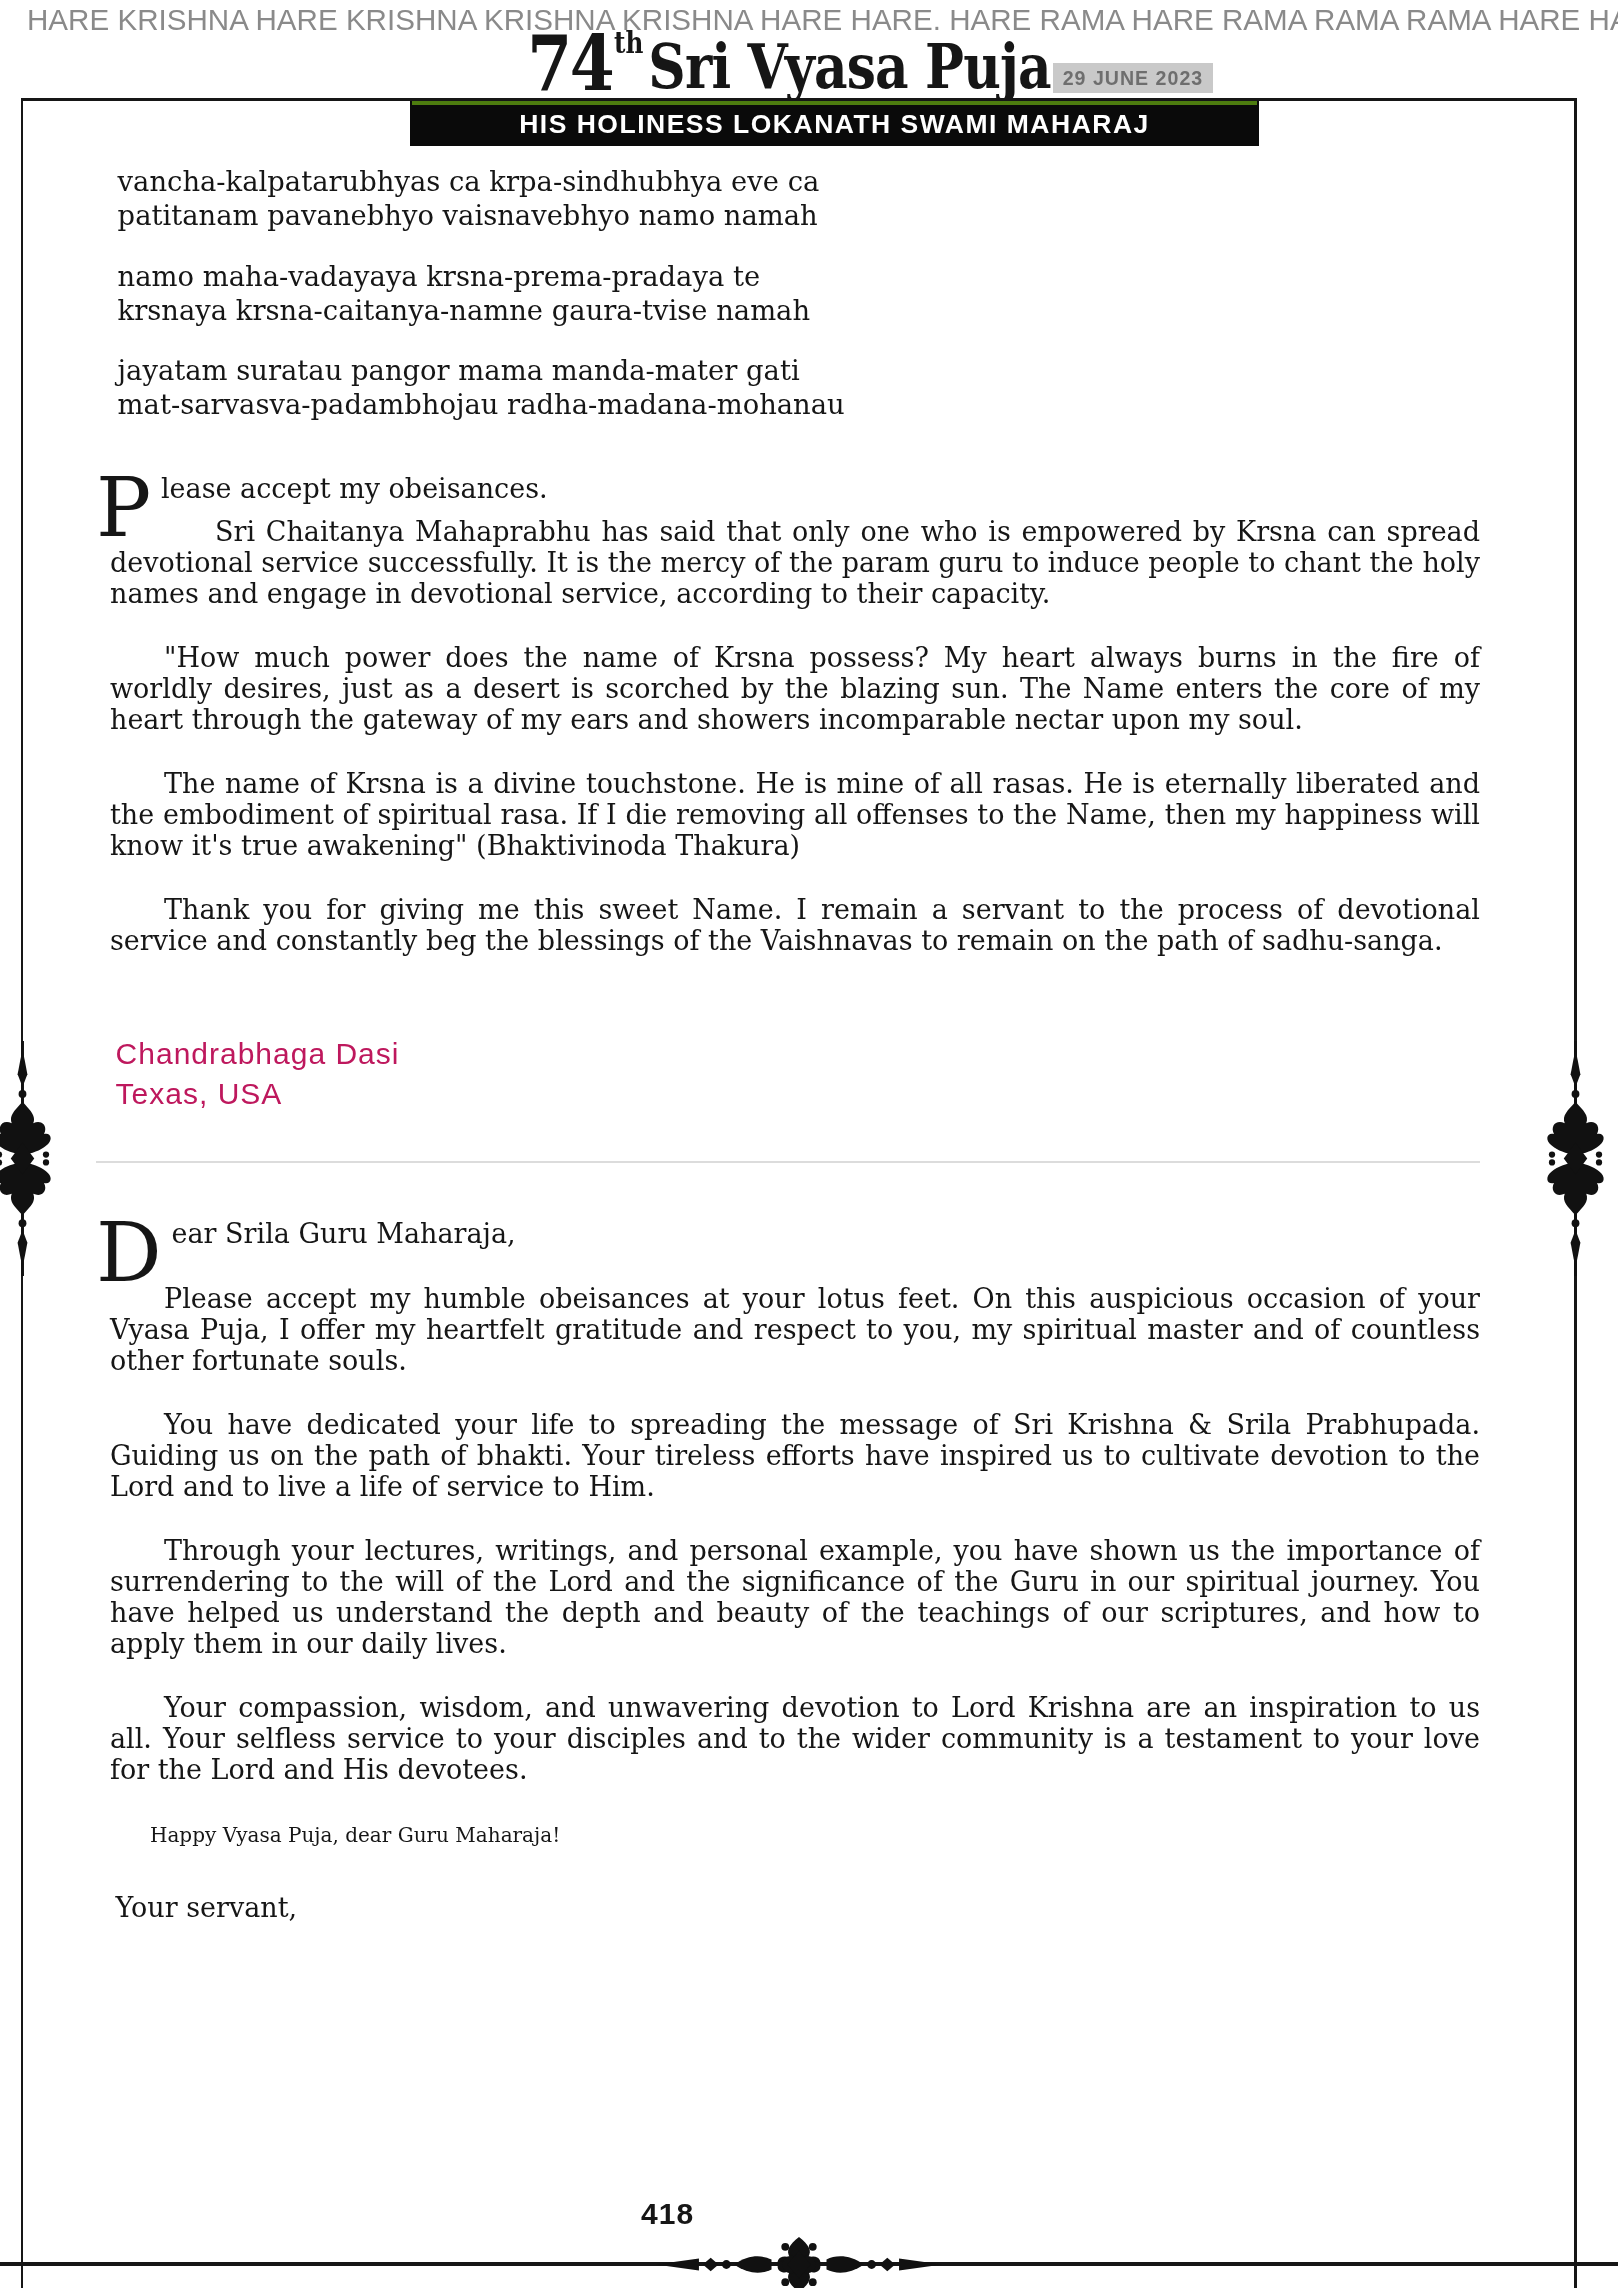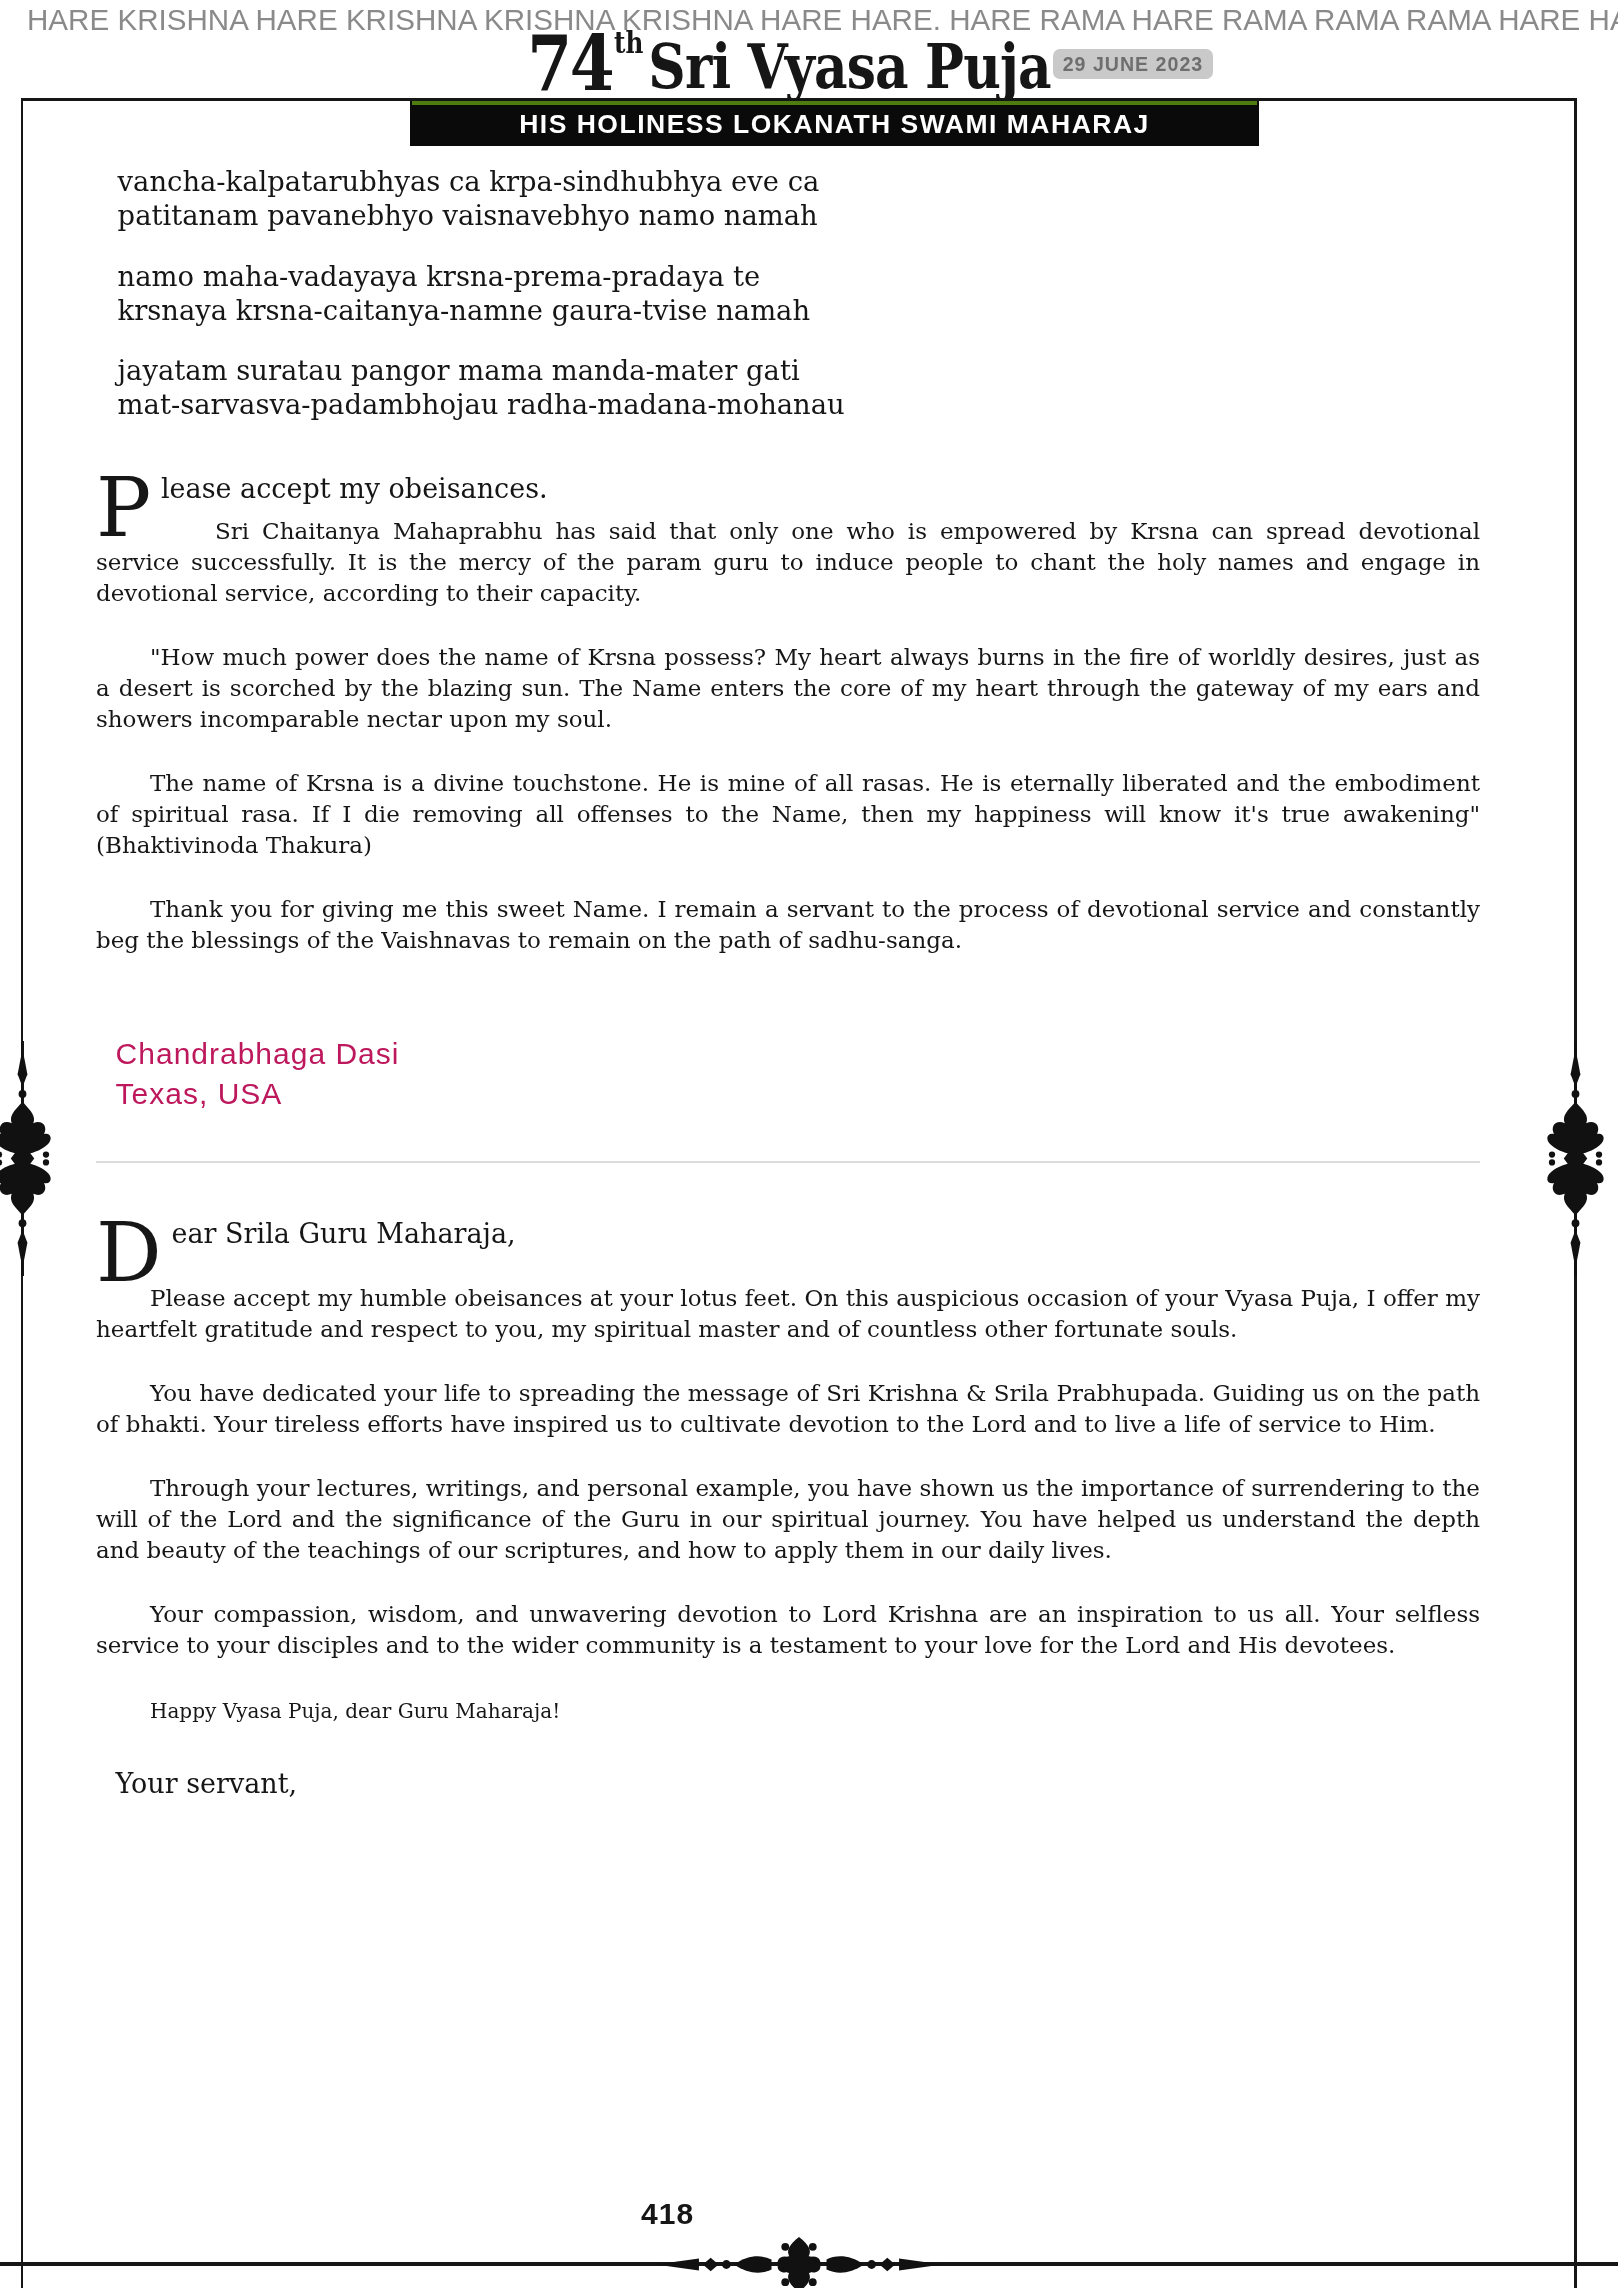--- a/index.html
+++ b/index.html
@@ -27,21 +27,21 @@
     display:flex; align-items:flex-end;
     transform:scaleX(0.85); transform-origin:right bottom;
     font-family:"DejaVu Serif", serif; font-weight:bold; line-height:1;
   }
   .title-num{font-size:76px; line-height:0.82; letter-spacing:-2.9px;}
   .title-sup{font-size:29px; line-height:1; margin:0 5.9px 37px 2px;}
   .title-name{font-size:61px; line-height:0.9; letter-spacing:-1px;}
   .date-badge{
     background:var(--badge-bg); color:var(--badge-text);
     font-family:"Liberation Sans", sans-serif; font-weight:bold; font-size:19.6px;
-    padding:3.9px 9.8px 2.9px 9.8px; margin:0 0 16px 2px; letter-spacing:1px; white-space:nowrap;border-radius:7px;
+    padding:3.9px 9.8px 2.9px 9.8px; margin:0 0 2px 2px; letter-spacing:1px; white-space:nowrap;
   }
   .banner{
     position:absolute; top:100px; left:412px; width:845px; height:39px;
     background:var(--banner-bg); color:var(--banner-text);
     display:flex; align-items:center; justify-content:center;
     font-family:"Liberation Sans", sans-serif; font-weight:bold; font-size:26.5px;
     letter-spacing:1.5px; white-space:nowrap;
     border-top:5px solid #4d7c0f; box-shadow:0 0 0 2px var(--banner-bg);
   }
   
@@ -55,21 +55,21 @@
   .ornament-bottom{position:absolute; left:642px; top:2233px; width:314px; height:63px;}
   
   .content{position:absolute; left:96px; top:165px; width:1384px;}
   .verse{margin:0 0 26.5px 21.6px; font-size:27.4px; line-height:34px;}
   .opening{margin-top:51px; font-size:27px; line-height:31px;}
   .dropcap{
     float:left; font-size:82px; line-height:61px; margin:3.9px 9.8px 0 0;
     font-family:"DejaVu Serif", serif;
   }
   .para{
-    margin:33px 0 0 0; font-size:23px; line-height:31px;
+    margin:33px 0 0 14px; font-size:27px; line-height:31px;
     text-align:justify; text-indent:54px;
   }
   .para.first-after-drop{margin-top:11.8px;}
   .signature{
     margin-top:78px; font-family:"Liberation Sans", sans-serif;
     font-size:30px; line-height:40px; color:#be185d; letter-spacing:1px; margin-left:19.6px;
   }
   .divider{margin-top:47px; border-top:2px solid var(--divider); height:0;}
   .opening2{margin-top:55px; font-size:27px; line-height:31px;}
   .clearfloat{clear:left;}

